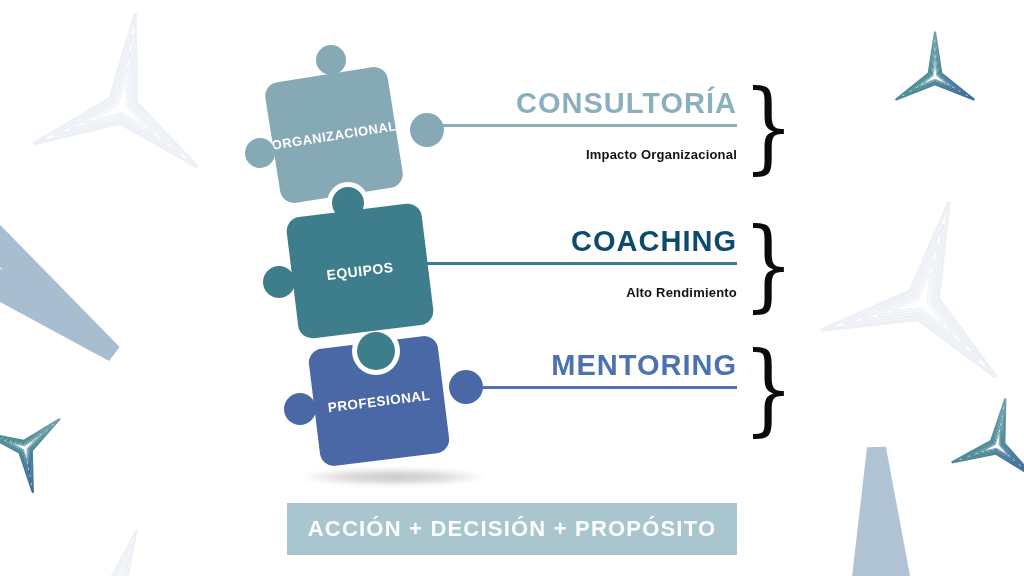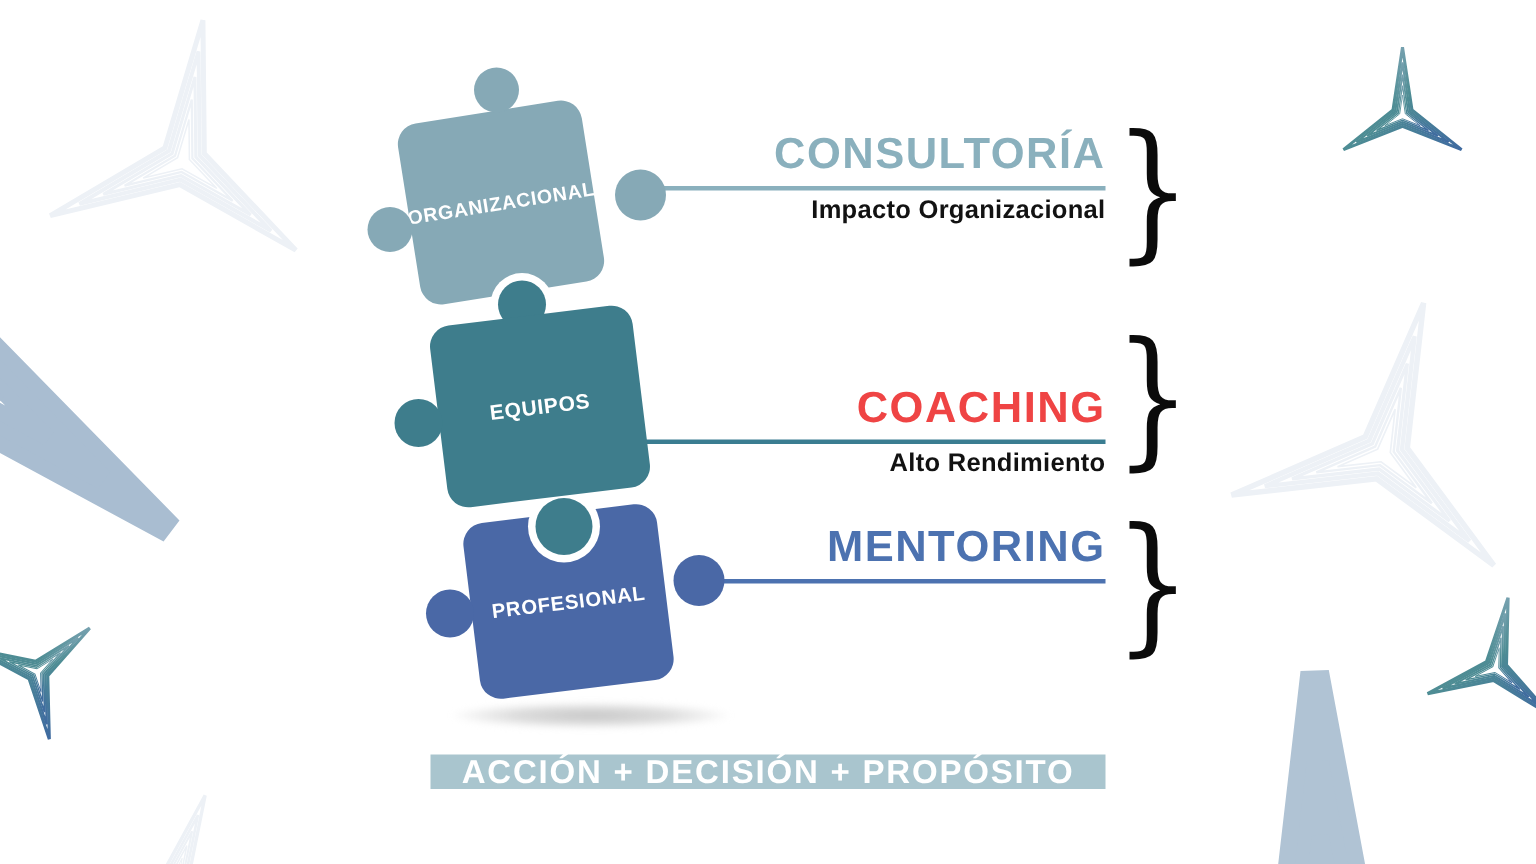--- a/index.html
+++ b/index.html
@@ -15,27 +15,27 @@
   .knob{position:absolute;border-radius:50%;}
   .knob.ringed{box-shadow:0 0 0 5px #ffffff;}
   .puzzle-shadow{position:absolute;left:300px;top:468px;width:188px;height:18px;border-radius:50%;
     background:radial-gradient(closest-side,#c7c7c7 0%,#dcdcdc 55%,rgba(255,255,255,0) 100%);
     filter:blur(2px);}
 
   
   .service-row{position:absolute;right:287px;width:460px;text-align:right;}
   .service-title{font-size:29px;line-height:26px;font-weight:bold;letter-spacing:1px;}
   .service-line{height:3px;margin-top:8px;margin-left:auto;}
-  .service-subtitle{margin-top:3px;font-size:17px;line-height:20px;font-weight:bold;color:#121212;letter-spacing:.2px;}
+  .service-subtitle{margin-top:18px;font-size:13px;line-height:20px;font-weight:bold;color:#121212;letter-spacing:.2px;}
   .service-brace{position:absolute;right:-52px;top:-4px;width:46px;
     font-family:"DejaVu Serif",serif;font-size:100px;line-height:82px;color:#0b0b0b;
     transform:scaleX(.8);transform-origin:left center;font-weight:normal;text-align:left;}
 
   
-  .banner{position:absolute;left:287px;top:503px;width:450px;height:23px;
+  .banner{position:absolute;left:287px;top:503px;width:450px;height:52px;
     display:flex;align-items:center;justify-content:center;}
   .banner-text{color:#ffffff;font-size:22px;font-weight:bold;letter-spacing:1.2px;white-space:nowrap;}
 </style>
 </head>
 <body>
 
 <div class="stage">
 
   <svg width="0" height="0" style="position:absolute" aria-hidden="true">
     <defs>
@@ -80,21 +80,21 @@
   </svg>
 
   <div class="service-row" style="top:90px">
     <div class="service-title" style="color: rgb(138, 176, 189);">CONSULTORÍA</div>
     <div class="service-line" style="width: 297px; background-color: rgb(138, 176, 189);"></div>
     <div class="service-subtitle">Impacto Organizacional</div>
     <div class="service-brace">}</div>
   </div>
 
   <div class="service-row" style="top:228px">
-    <div class="service-title" style="color: #ef4444; margin-top: 31px;">COACHING</div>
+    <div class="service-title" style="color: #0c4a6e;">COACHING</div>
     <div class="service-line" style="width: 313px; background-color: rgb(58, 125, 145);"></div>
     <div class="service-subtitle">Alto Rendimiento</div>
     <div class="service-brace">}</div>
   </div>
 
   <div class="service-row" style="top:352px">
     <div class="service-title" style="color: rgb(76, 114, 176);">MENTORING</div>
     <div class="service-line" style="width: 267px; background-color: rgb(76, 114, 176);"></div>
     <div class="service-brace">}</div>
   </div>

